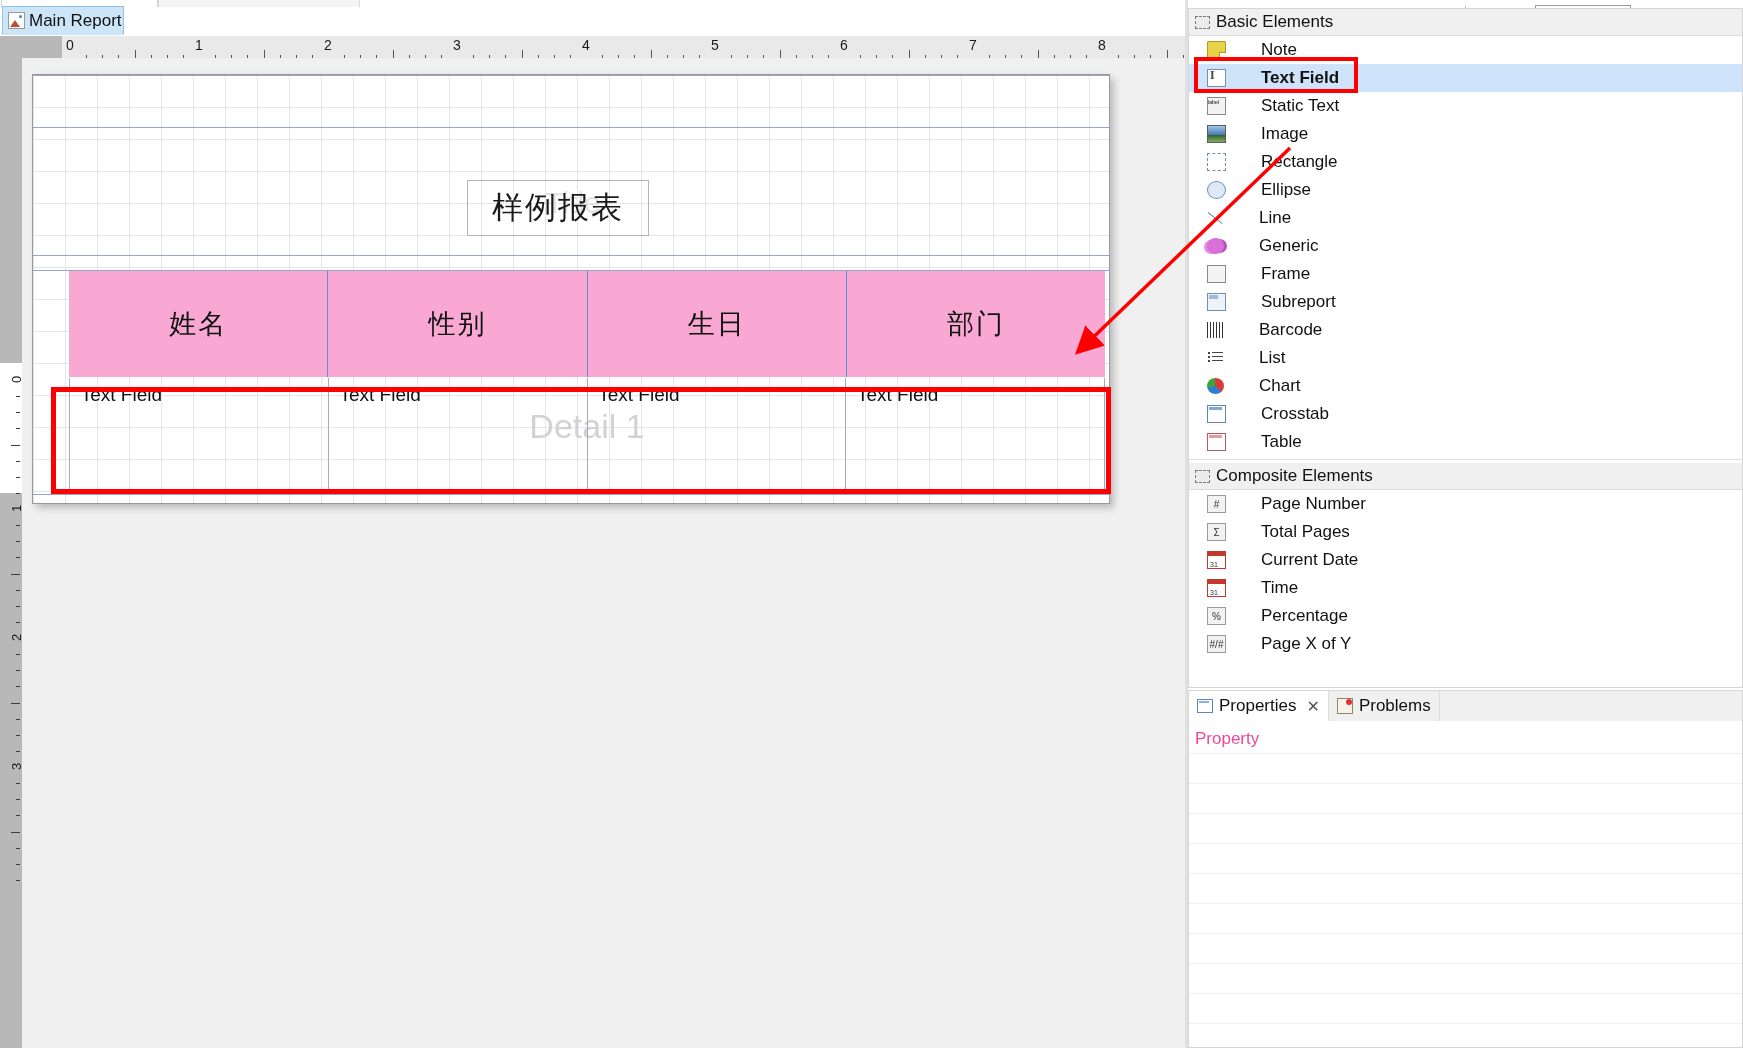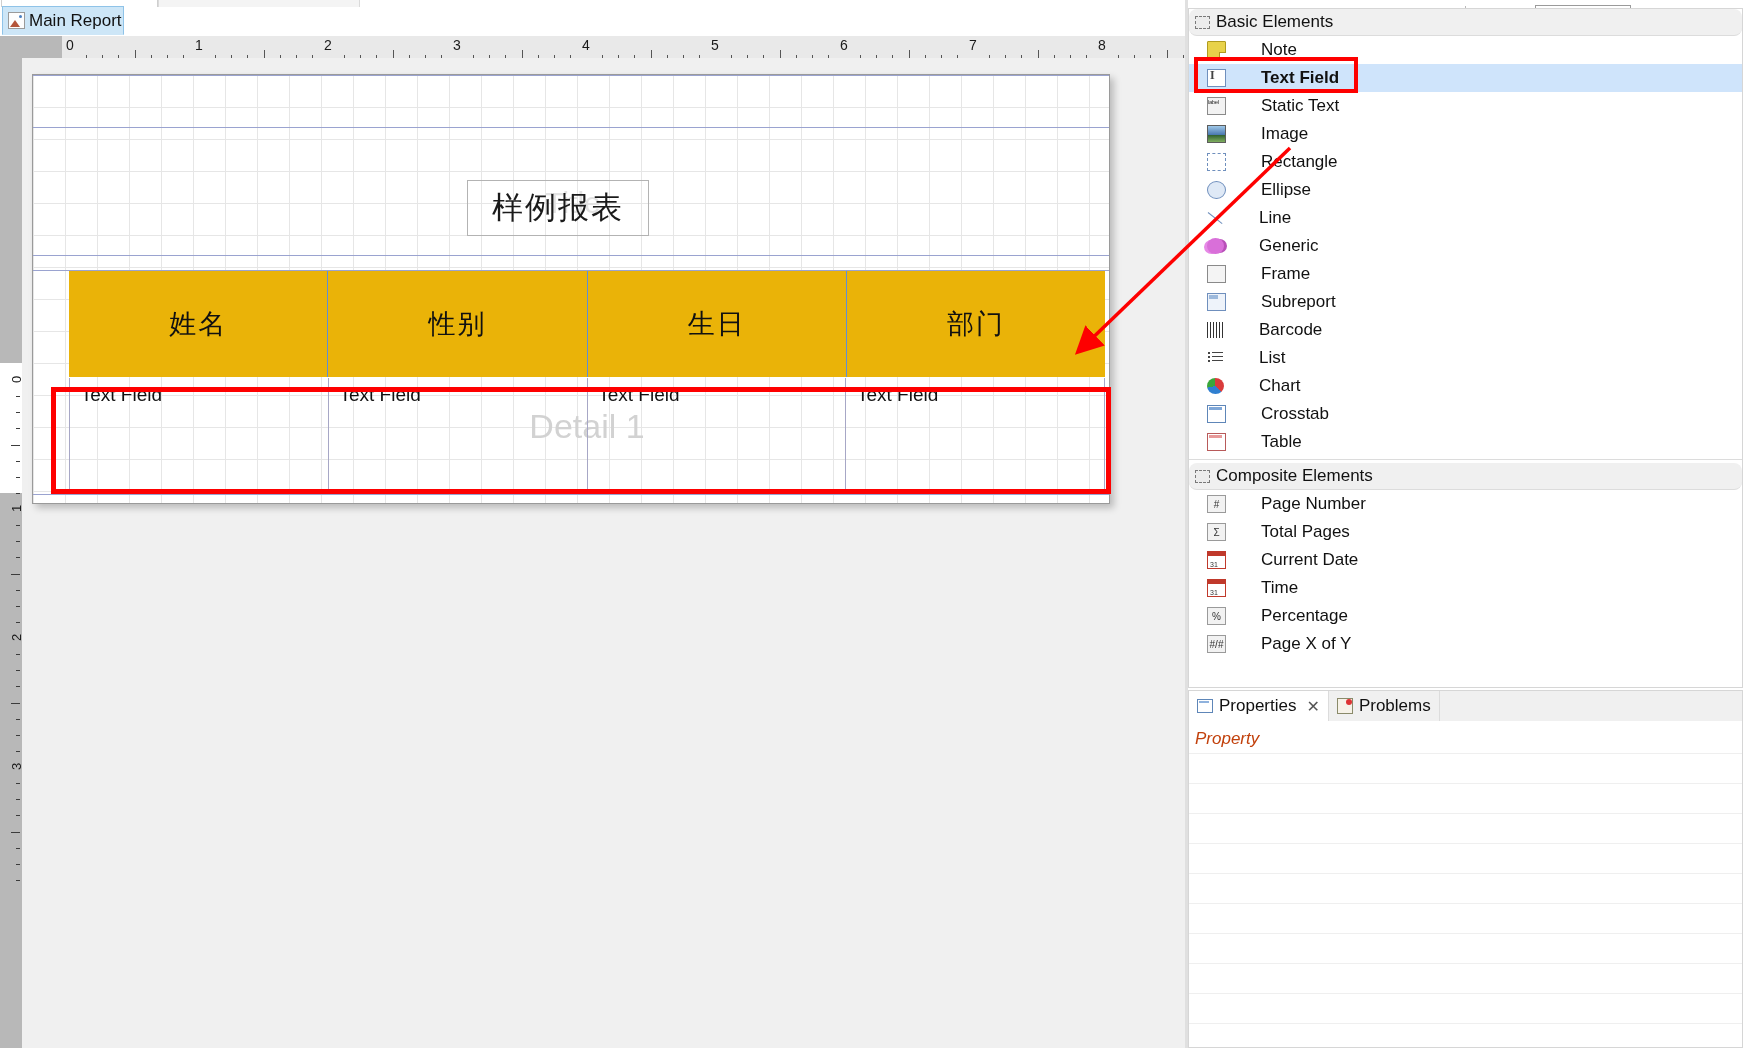--- a/index.html
+++ b/index.html
@@ -162,21 +162,21 @@
   }
   .title-box .txt { font-size: 31px; color: #1a1a1a; letter-spacing: 2px; }
   .title-wm {
     position: absolute; left: 434px; top: 105px; width: 180px; height: 46px;
     display:flex; align-items:center; justify-content:center;
     font-size: 30px; color: #e2e2e2; z-index: 0; pointer-events:none;padding-left:16px;
   }
 
   .hdr-band {
     position: absolute; left: 36px; top: 196px; width: 1036px; height: 106px;
-    background: #eab308;
+    background: #f9a8d4;
     display: flex;
   }
   .hdr-cell {
     flex: 1 1 0; height: 100%; border-right: 1px solid #5f8fd6;
     display: flex; align-items: center; justify-content: center;
   }
   .hdr-cell:last-child { border-right: none; }
   .hdr-cell .txt { font-size: 27px; color: #111; letter-spacing: 2px; }
 
   .detail-band {
@@ -214,21 +214,21 @@
     position: absolute; right: 0; top: 0; width: 1743px; height: 1048px;
     pointer-events: none;
   }
   .palette {
     position: absolute; left: 1188px; top: 8px; width: 555px; height: 680px;
     background: #ffffff; border: 1px solid #d6d6d6; box-sizing: border-box;
     pointer-events: auto;
   }
   .pal-head {
     height: 26px; display: flex; align-items: center; gap: 6px;
-    padding-left: 6px; background: #f0f0f0; border-bottom: 1px solid #dcdcdc; border-radius: 8px;
+    padding-left: 6px; background: #f0f0f0; border-bottom: 1px solid #dcdcdc;
   }
   .pal-head .lbl { font-size: 17px; color: #111; }
   .ic-group { width:13px;height:11px;border:1px dashed #7a7a7a;background:#ececec; }
   .pal-item {
     height: 28px; display:flex; align-items:center; gap:7px; padding-left: 18px;
     font-size: 17px; color: #111;
   }
   .pal-item.selected { background: #cfe4fb; font-weight: bold; }
   .pal-item .lbl { white-space: nowrap; margin-left: 28px; }
   .pal-ico { width: 17px; height: 16px; position: relative; flex: 0 0 auto; }
@@ -280,21 +280,21 @@
     display:flex; align-items:center; gap:6px; padding: 0 8px;
     font-size: 17px; color:#111; border-right:1px solid #dcdcdc;
   }
   .ptab.active { background:#ffffff; }
   .ptab .x { font-size: 16px; color:#555; margin-left:4px; }
   .ic-props { width:14px;height:12px;background:#fff;border:1px solid #5e86b8; position:relative;}
   .ic-props::after{content:"";position:absolute;left:1px;top:1px;width:10px;height:2px;background:#8fb2dd;}
   .ic-probs { width:14px;height:14px;background:#f6f2e8;border:1px solid #8a8a6a; position:relative;}
   .ic-probs::after{content:"";position:absolute;right:0px;top:0px;width:6px;height:6px;border-radius:50%;background:#d33;}
   .props-body { position:absolute; left:0; top:30px; right:0; bottom:0; background:#fff; }
-  .props-col { padding: 8px 0 0 6px; font-size: 17px; color:#c2410c;font-style:italic; }
+  .props-col { padding: 8px 0 0 6px; font-size: 17px; color:#ec4899; }
   .props-rows { margin-top: 4px; }
   .props-row { height: 29px; border-top: 1px solid #efefef; }
 
   .right-divider { position:absolute; left:1185px; top:0; width:3px; height:1048px; background:#e0e0e0; }
 </style>
 </head>
 <body>
 
 <div id="root">
 

